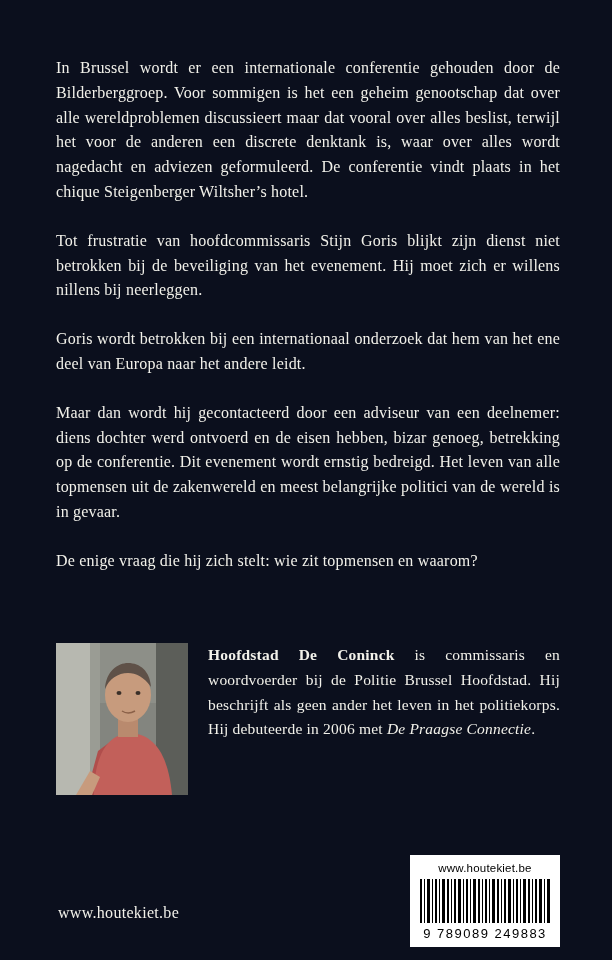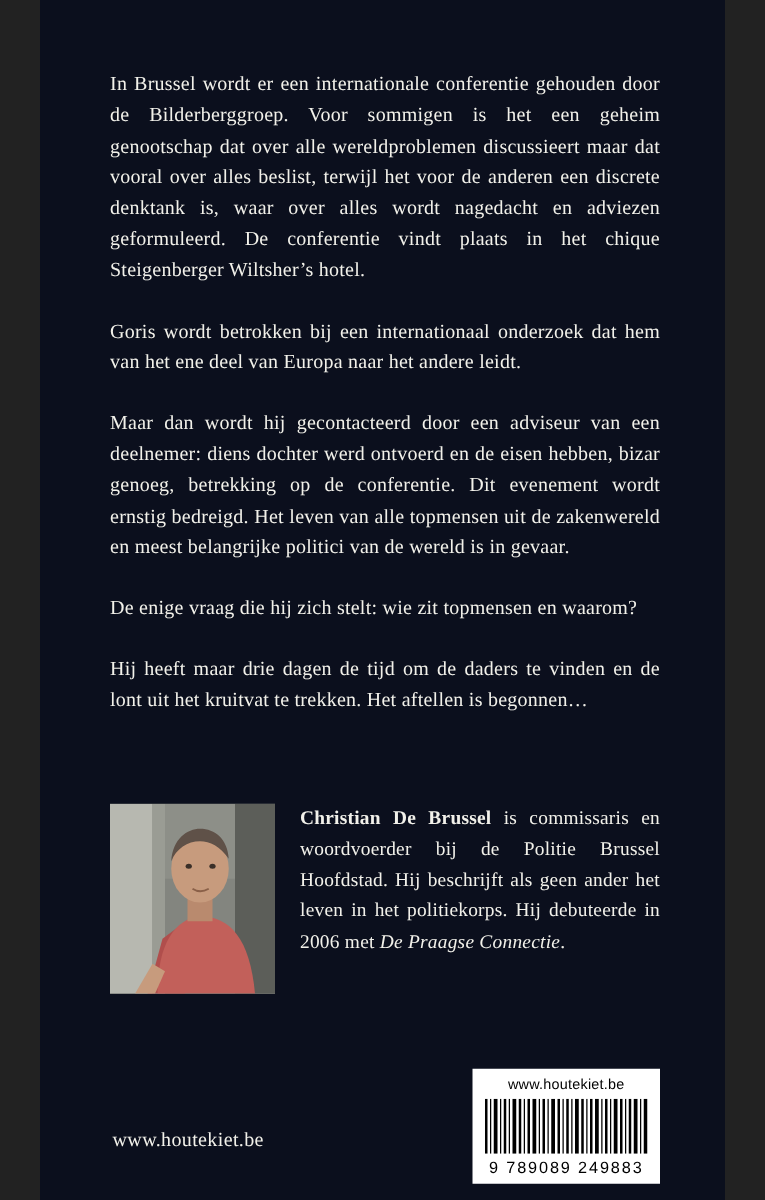--- a/index.html
+++ b/index.html
@@ -2,21 +2,21 @@
 <html><head>
 <meta charset="utf-8">
 <style>
   html, body {
     margin: 0;
     padding: 0;
     background: #222;
   }
   .page {
     position: relative;
-    width: 548px;
+    width: 612px;
     height: 960px;
     margin: 0 auto;
     background: #0b0f1d;
     color: #f2f1ea;
     font-family: "Liberation Serif", "DejaVu Serif", serif;
     overflow: hidden;
   }
   .synopsis {
     position: absolute;
     left: 56px;
@@ -96,24 +96,24 @@
     text-align: center;
   }
 </style>
 </head>
 <body>
 
 <div class="page">
 
   <div class="synopsis">
     <p>In Brussel wordt er een internationale conferentie gehouden door de Bilderberggroep. Voor sommigen is het een geheim genootschap dat over alle wereldproblemen discussieert maar dat vooral over alles beslist, terwijl het voor de anderen een discrete denktank is, waar over alles wordt nagedacht en adviezen geformuleerd. De conferentie vindt plaats in het chique Steigenberger Wiltsher’s hotel.</p>
+    <p>Tot frustratie van hoofdcommissaris Stijn Goris blijkt zijn dienst niet betrokken bij de beveiliging van het evenement. Hij moet zich er willens nillens bij neerleggen.</p>
     <p>Goris wordt betrokken bij een internationaal onderzoek dat hem van het ene deel van Europa naar het andere leidt.</p>
     <p>Maar dan wordt hij gecontacteerd door een adviseur van een deelnemer: diens dochter werd ontvoerd en de eisen hebben, bizar genoeg, betrekking op de conferentie. Dit evenement wordt ernstig bedreigd. Het leven van alle topmensen uit de zakenwereld en meest belangrijke politici van de wereld is in gevaar.</p>
     <p>De enige vraag die hij zich stelt: wie zit topmensen en waarom?</p>
-    <p>Hij heeft maar drie dagen de tijd om de daders te vinden en de lont uit het kruitvat te trekken. Het aftellen is begonnen…</p>
   </div>
 
   <div class="author-section">
     <div class="author-photo">
       <svg viewBox="0 0 132 152" width="132" height="152" xmlns="http://www.w3.org/2000/svg" aria-hidden="true">
         <rect x="0" y="0" width="132" height="152" fill="#83857f"></rect>
         <rect x="0" y="0" width="34" height="152" fill="#b7b8b0"></rect>
         <rect x="34" y="0" width="10" height="152" fill="#9a9c94"></rect>
         <rect x="100" y="0" width="32" height="152" fill="#5c5e59"></rect>
         <rect x="44" y="0" width="56" height="60" fill="#8d8f88"></rect>
@@ -121,21 +121,21 @@
         <path d="M38 152 C38 112 52 92 72 90 C96 90 112 108 116 152 Z" fill="#c2605a"></path>
         <rect x="62" y="74" width="20" height="20" fill="#b98a6e"></rect>
         <ellipse cx="72" cy="52" rx="23" ry="27" fill="#c79b7d"></ellipse>
         <path d="M49 46 C50 28 62 20 72 20 C84 20 94 28 95 44 C88 34 80 30 72 30 C62 30 53 36 49 46 Z" fill="#5f5148"></path>
         <ellipse cx="63" cy="50" rx="2.5" ry="2" fill="#3a2f28"></ellipse>
         <ellipse cx="82" cy="50" rx="2.5" ry="2" fill="#3a2f28"></ellipse>
         <path d="M66 68 Q72 72 79 68" stroke="#8a6048" stroke-width="1.5" fill="none"></path>
         <path d="M20 152 L34 128 L44 134 L36 152 Z" fill="#c79b7d"></path>
       </svg>
     </div>
-    <p class="author-bio"><strong>Christian De Brussel</strong><span> is commissaris en woordvoerder bij de Politie Brussel Hoofdstad. Hij beschrijft als geen ander het leven in het politiekorps. Hij debuteerde in 2006 met </span><em>De Praagse Connectie</em><span>.</span></p>
+    <p class="author-bio"><strong>Hoofdstad De Coninck</strong><span> is commissaris en woordvoerder bij de Politie Brussel Hoofdstad. Hij beschrijft als geen ander het leven in het politiekorps. Hij debuteerde in 2006 met </span><em>De Praagse Connectie</em><span>.</span></p>
   </div>
 
   <div class="footer-website">www.houtekiet.be</div>
 
   <div class="barcode-box">
     <div class="barcode-site">www.houtekiet.be</div>
     <svg class="barcode-bars" viewBox="0 0 130 40" preserveAspectRatio="none" xmlns="http://www.w3.org/2000/svg" aria-hidden="true">
       <rect x="0" y="0" width="2" height="40" fill="#000"></rect>
       <rect x="4" y="0" width="1" height="40" fill="#000"></rect>
       <rect x="7" y="0" width="3" height="40" fill="#000"></rect>

